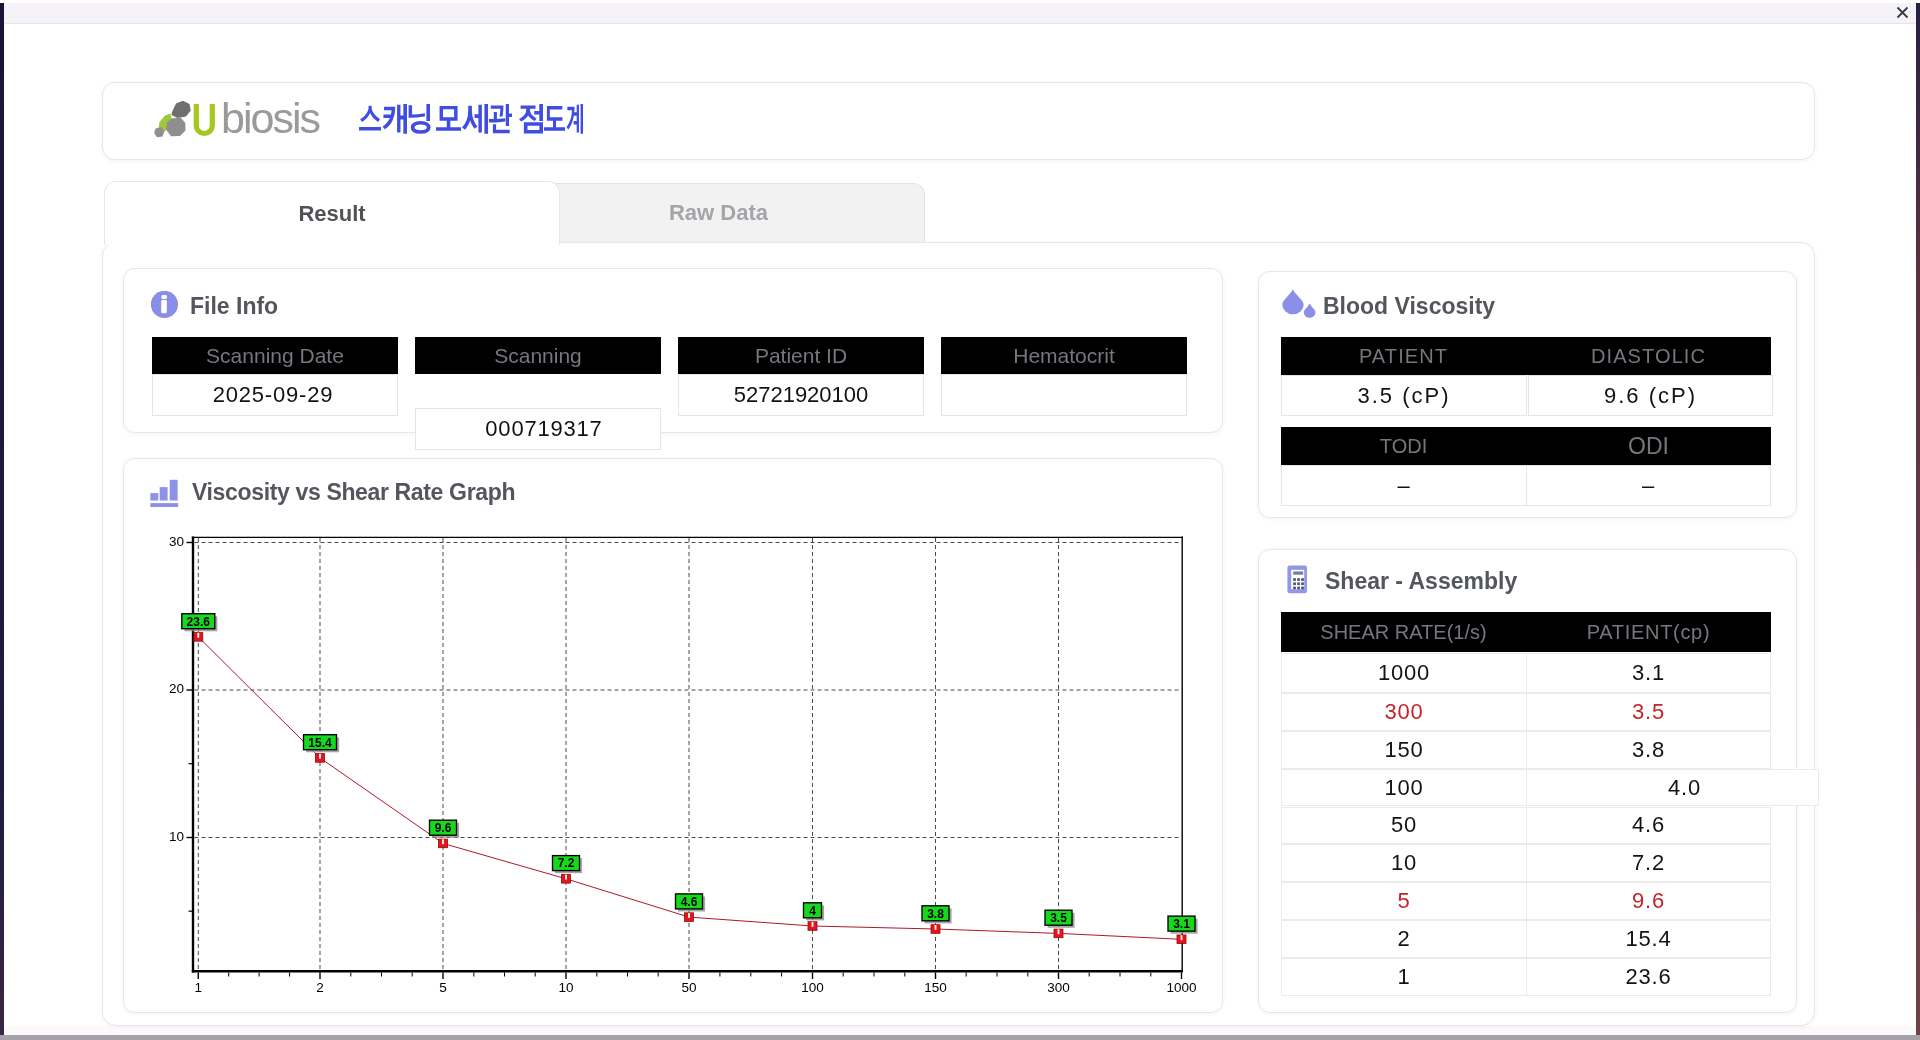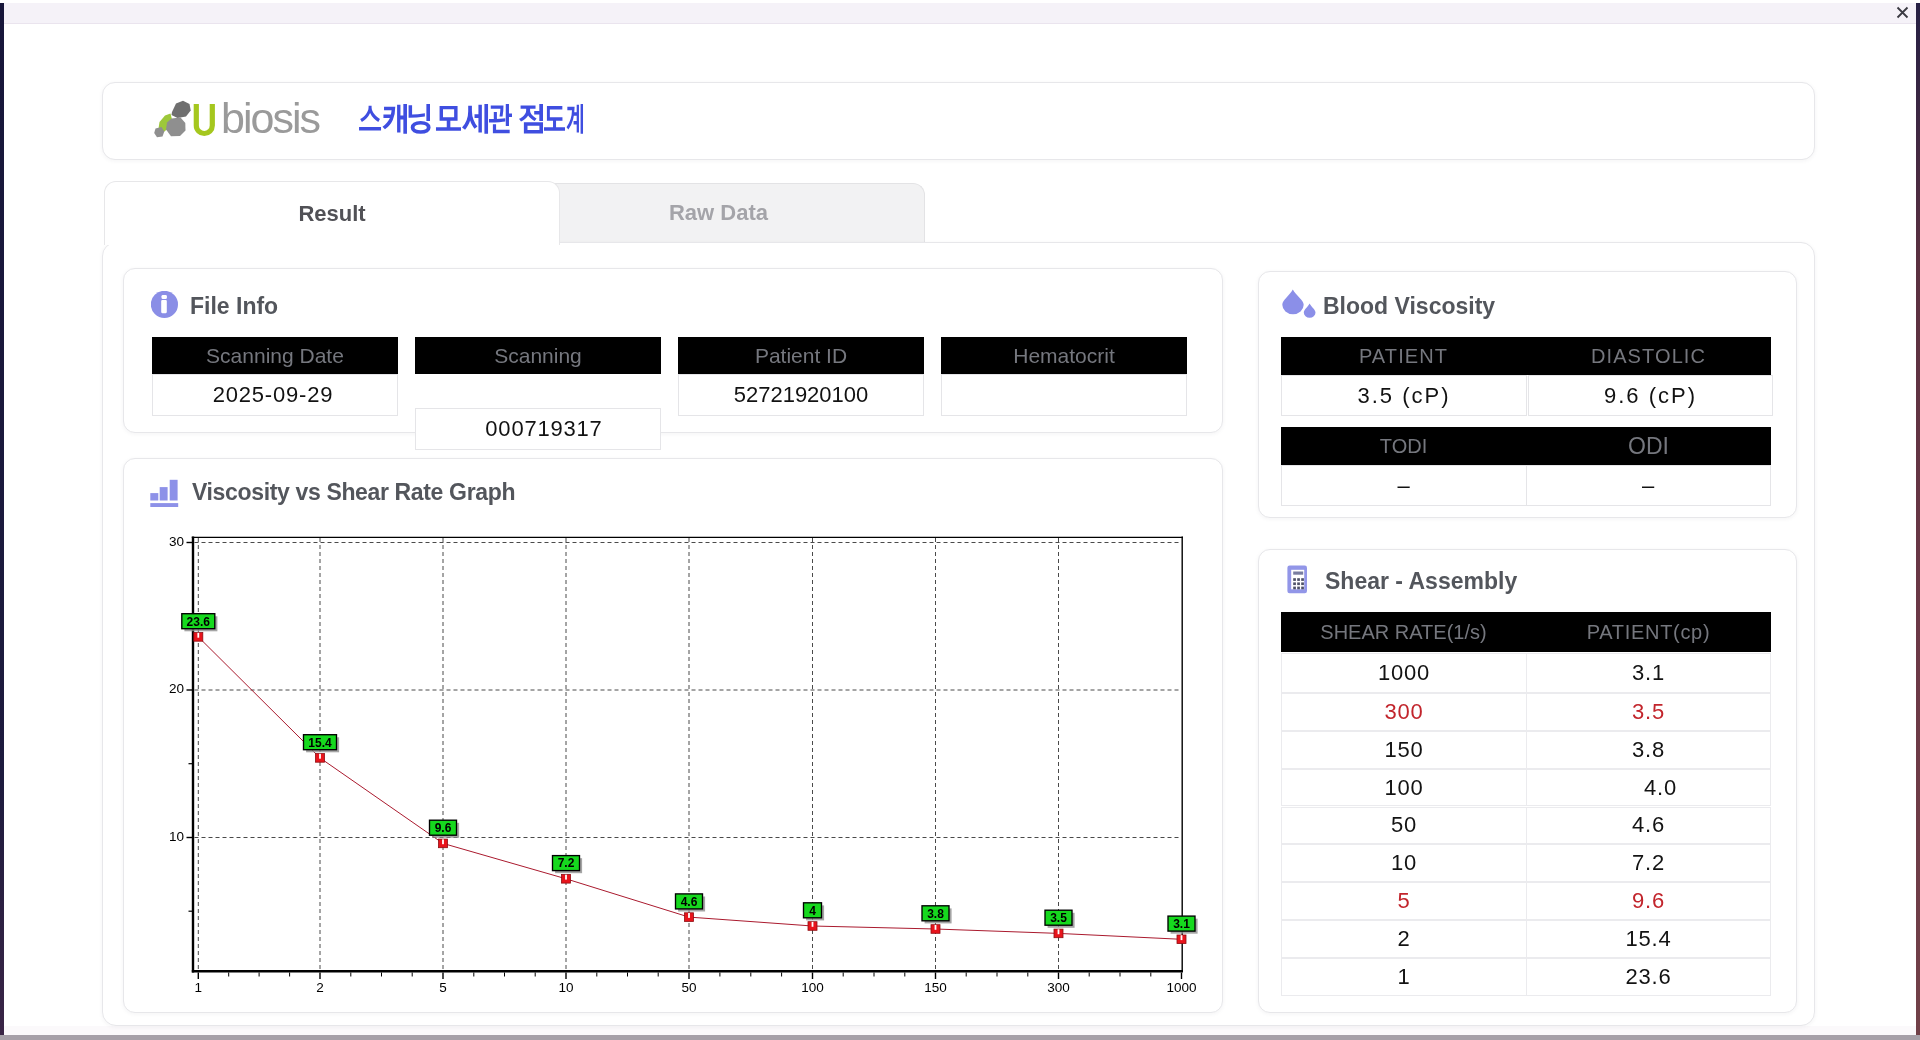--- a/index.html
+++ b/index.html
@@ -249,21 +249,21 @@
 <div class="hcell" style="left:1281px;top:612px;width:490px;height:40px;"></div>
 <div class="abs" style="left:1281px;top:612px;width:245px;height:40px;color:#75777e;font-size:20px;display:flex;align-items:center;justify-content:center;">SHEAR RATE(1/s)</div>
 <div class="abs" style="left:1526px;top:612px;width:245px;height:40px;color:#75777e;font-size:20px;display:flex;align-items:center;justify-content:center;letter-spacing:0.7px;">PATIENT(cp)</div>
 <div class="vcell" style="left:1281px;top:652.5px;width:246px;height:40.4px;font-size:22px;color:#131313;border-color:#ebebee;">1000</div>
 <div class="vcell" style="left:1526px;top:652.5px;width:245px;height:40.4px;font-size:22px;color:#131313;border-color:#ebebee;">3.1</div>
 <div class="vcell" style="left:1281px;top:692.9px;width:246px;height:37.85px;font-size:22px;color:#c2252c;border-color:#ebebee;">300</div>
 <div class="vcell" style="left:1526px;top:692.9px;width:245px;height:37.85px;font-size:22px;color:#c2252c;border-color:#ebebee;">3.5</div>
 <div class="vcell" style="left:1281px;top:730.8px;width:246px;height:37.85px;font-size:22px;color:#131313;border-color:#ebebee;">150</div>
 <div class="vcell" style="left:1526px;top:730.8px;width:245px;height:37.85px;font-size:22px;color:#131313;border-color:#ebebee;">3.8</div>
 <div class="vcell" style="left:1281px;top:768.6px;width:246px;height:37.85px;font-size:22px;color:#131313;border-color:#ebebee;">100</div>
-<div class="vcell" style="left:1526px;top:768.6px;width:245px;height:37.85px;font-size:22px;color:#131313;border-color:#ebebee;padding-left:24px;">4.0</div>
+<div class="vcell" style="left:1526px;top:768.6px;width:293px;height:37.85px;font-size:22px;color:#131313;border-color:#ebebee;padding-left:24px;">4.0</div>
 <div class="vcell" style="left:1281px;top:806.5px;width:246px;height:37.85px;font-size:22px;color:#131313;border-color:#ebebee;">50</div>
 <div class="vcell" style="left:1526px;top:806.5px;width:245px;height:37.85px;font-size:22px;color:#131313;border-color:#ebebee;">4.6</div>
 <div class="vcell" style="left:1281px;top:844.3px;width:246px;height:37.85px;font-size:22px;color:#131313;border-color:#ebebee;">10</div>
 <div class="vcell" style="left:1526px;top:844.3px;width:245px;height:37.85px;font-size:22px;color:#131313;border-color:#ebebee;">7.2</div>
 <div class="vcell" style="left:1281px;top:882.2px;width:246px;height:37.85px;font-size:22px;color:#c2252c;border-color:#ebebee;">5</div>
 <div class="vcell" style="left:1526px;top:882.2px;width:245px;height:37.85px;font-size:22px;color:#c2252c;border-color:#ebebee;">9.6</div>
 <div class="vcell" style="left:1281px;top:920.0px;width:246px;height:37.85px;font-size:22px;color:#131313;border-color:#ebebee;">2</div>
 <div class="vcell" style="left:1526px;top:920.0px;width:245px;height:37.85px;font-size:22px;color:#131313;border-color:#ebebee;">15.4</div>
 <div class="vcell" style="left:1281px;top:957.9px;width:246px;height:37.85px;font-size:22px;color:#131313;border-color:#ebebee;">1</div>
 <div class="vcell" style="left:1526px;top:957.9px;width:245px;height:37.85px;font-size:22px;color:#131313;border-color:#ebebee;">23.6</div>

